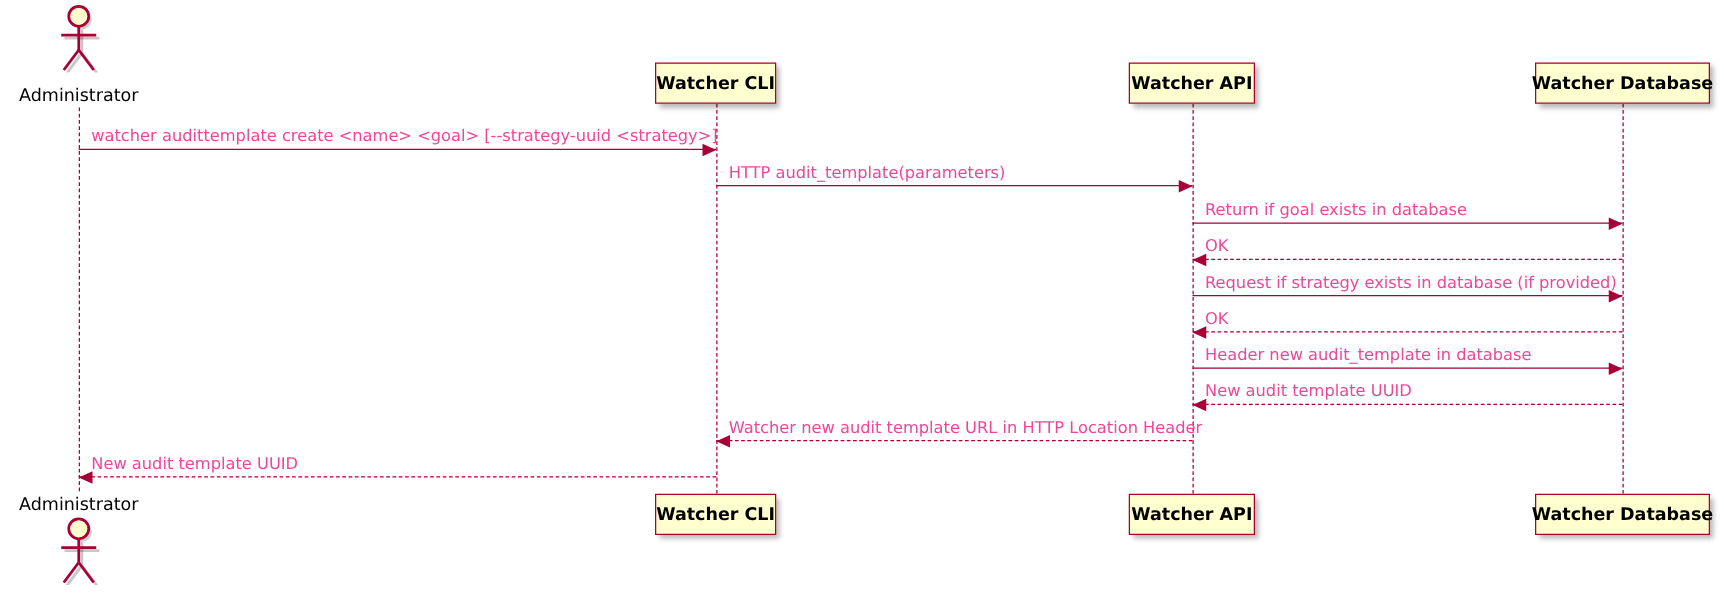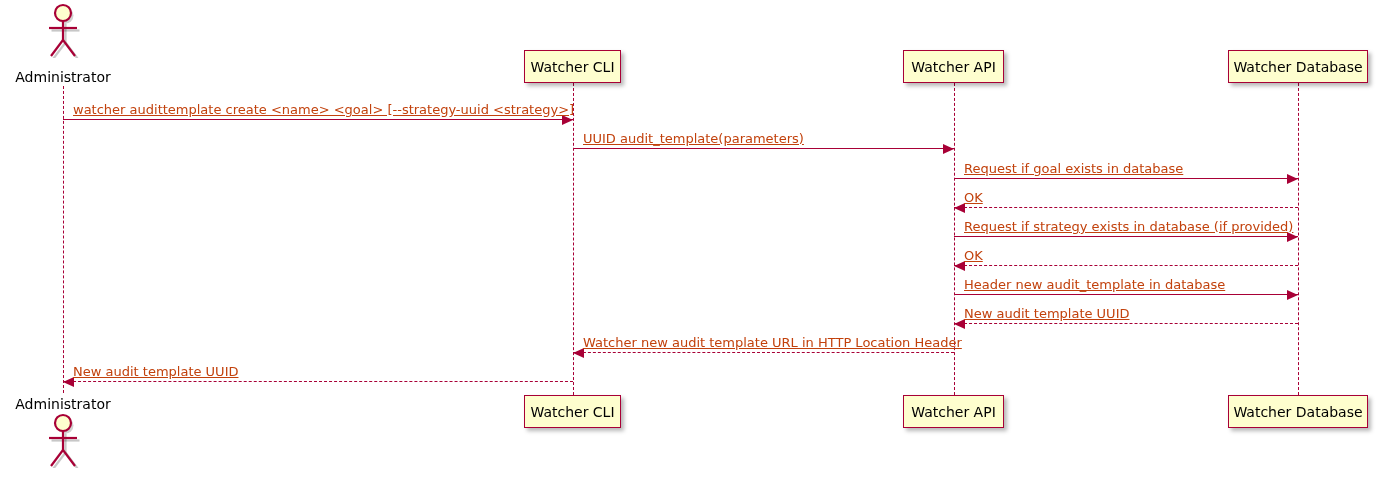--- a/index.html
+++ b/index.html
@@ -33,20 +33,21 @@
     background: #FEFECE;
     border: 1.5px solid #A80036;
     color: #000000;
     font-size: 14px;
     line-height: 1;
     display: flex;
     align-items: center;
     justify-content: center;
     white-space: nowrap;
     box-shadow: 3px 3px 4px rgba(0,0,0,0.28);
+    font-weight: bold;
   }
   .actor-label {
     position: absolute;
     color: #000000;
     font-size: 14px;
     white-space: nowrap;
     line-height: 1;
   }
   .actor-fig {
     position: absolute;
@@ -61,25 +62,24 @@
     top: 0;
     height: 0;
     border-top: 1.3px solid #A80036;
   }
   .msg.dotted .line {
     border-top: 1.3px dashed #A80036;
   }
   .msg .label {
     position: absolute;
     bottom: 3px;
-    color: #c2410c;
+    color: #ec4899;
     font-size: 13px;
     white-space: nowrap;
     line-height: 1;
-    text-decoration: underline;
   }
   .msg .label.lbl-left { left: 10px; }
   .arrowhead {
     position: absolute;
     top: -4.5px;
     width: 0;
     height: 0;
     border-top: 5px solid transparent;
     border-bottom: 5px solid transparent;
   }
@@ -139,26 +139,26 @@
     <div class="pbox" style="left: 1228px; top: 50px; width: 140px; height: 33px;">Watcher Database</div>
     <div class="pbox" style="left: 1228px; top: 395px; width: 140px; height: 33px;">Watcher Database</div>
     <div class="msg" style="left: 63px; top: 119px; width: 510px;">
       <div class="line" style="width: 510px;"></div>
       <div class="arrowhead right" style="left: 499px;"></div>
       <div class="label lbl-left">watcher audittemplate create &lt;name&gt; &lt;goal&gt; [--strategy-uuid &lt;strategy&gt;]</div>
     </div>
     <div class="msg" style="left: 573px; top: 148px; width: 381px;">
       <div class="line" style="width: 381px;"></div>
       <div class="arrowhead right" style="left: 370px;"></div>
-      <div class="label lbl-left">UUID audit_template(parameters)</div>
+      <div class="label lbl-left">HTTP audit_template(parameters)</div>
     </div>
     <div class="msg" style="left: 954px; top: 178px; width: 344px;">
       <div class="line" style="width: 344px;"></div>
       <div class="arrowhead right" style="left: 333px;"></div>
-      <div class="label lbl-left">Request if goal exists in database</div>
+      <div class="label lbl-left">Return if goal exists in database</div>
     </div>
     <div class="msg dotted" style="left: 954px; top: 207px; width: 344px;">
       <div class="line" style="width: 344px;"></div>
       <div class="arrowhead left" style="left: 0px;"></div>
       <div class="label lbl-left">OK</div>
     </div>
     <div class="msg" style="left: 954px; top: 236px; width: 344px;">
       <div class="line" style="width: 344px;"></div>
       <div class="arrowhead right" style="left: 333px;"></div>
       <div class="label lbl-left">Request if strategy exists in database (if provided)</div>

